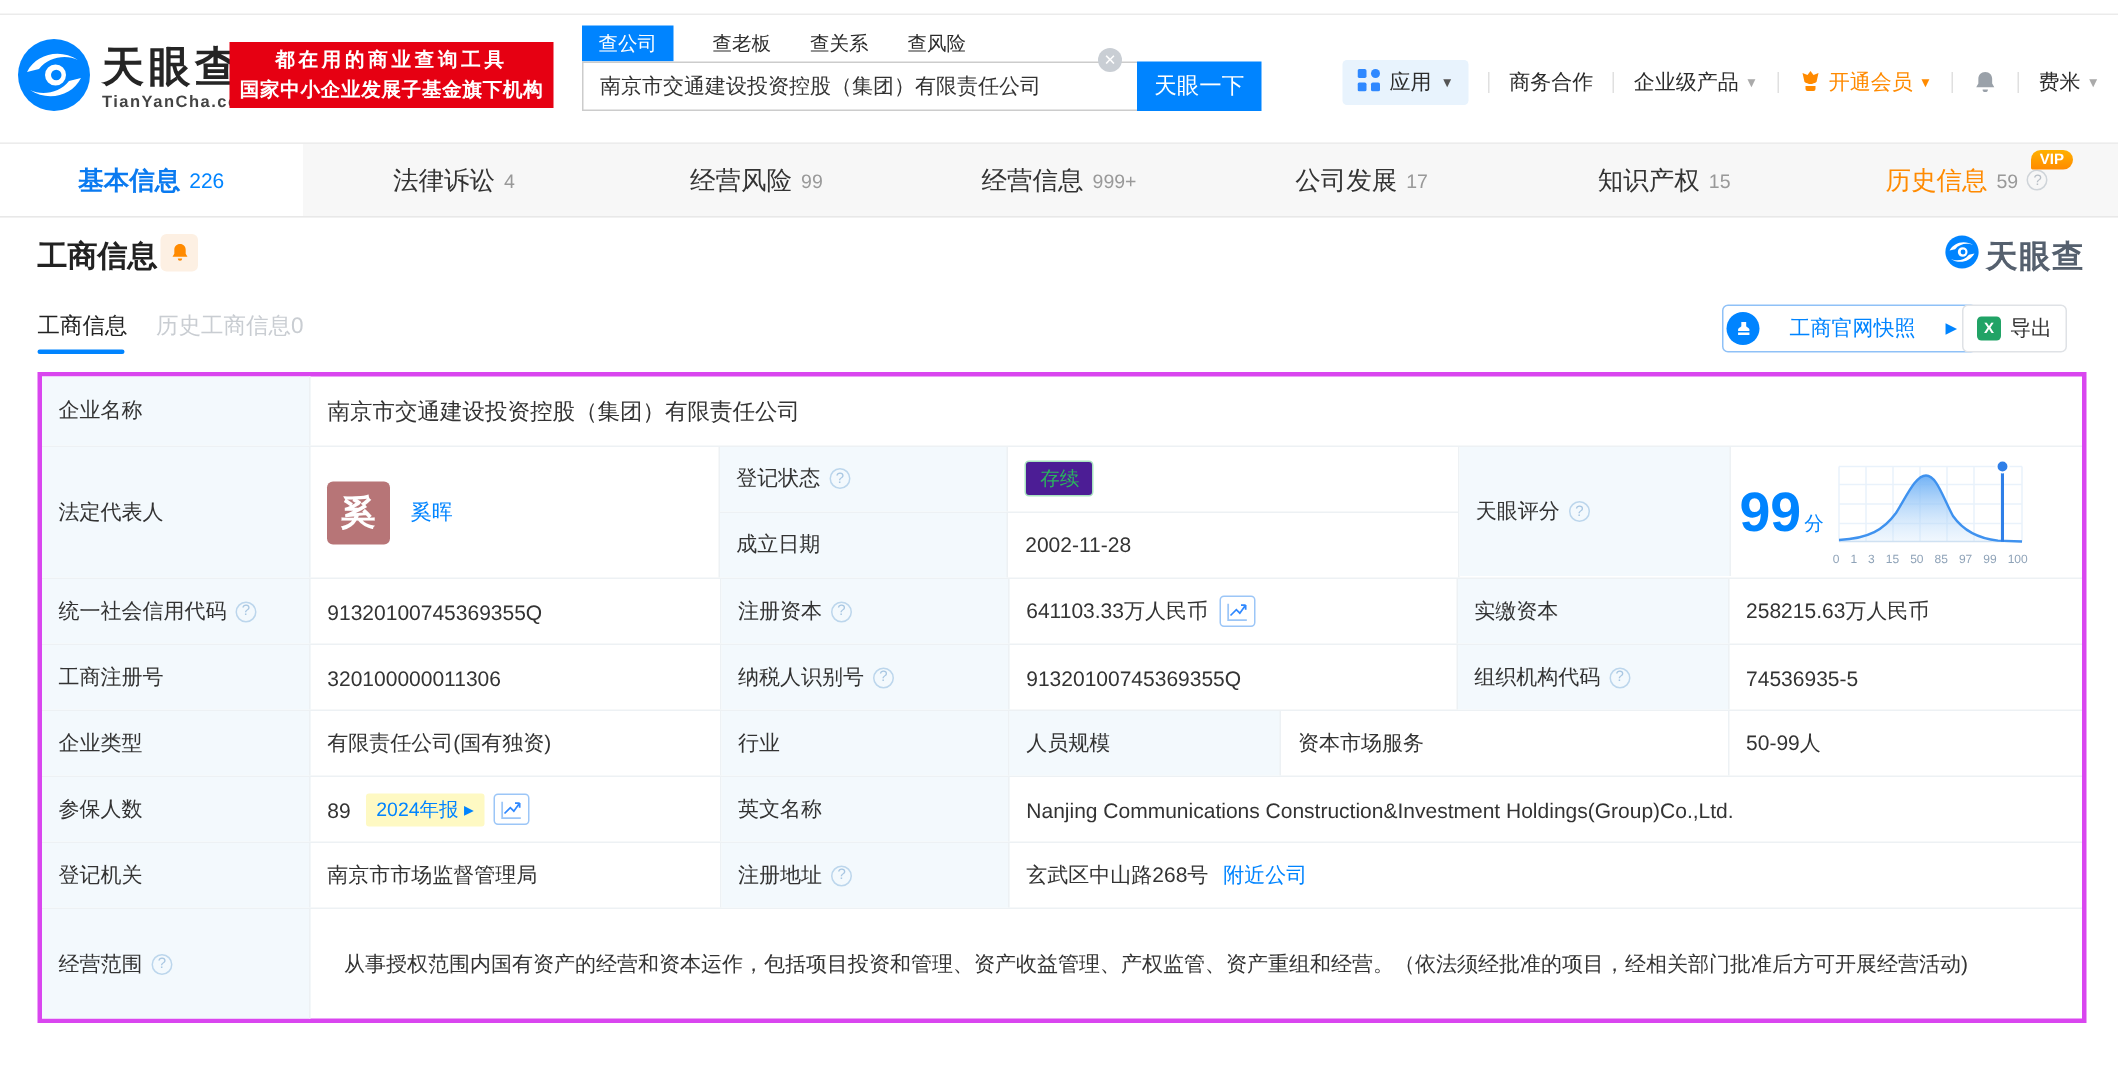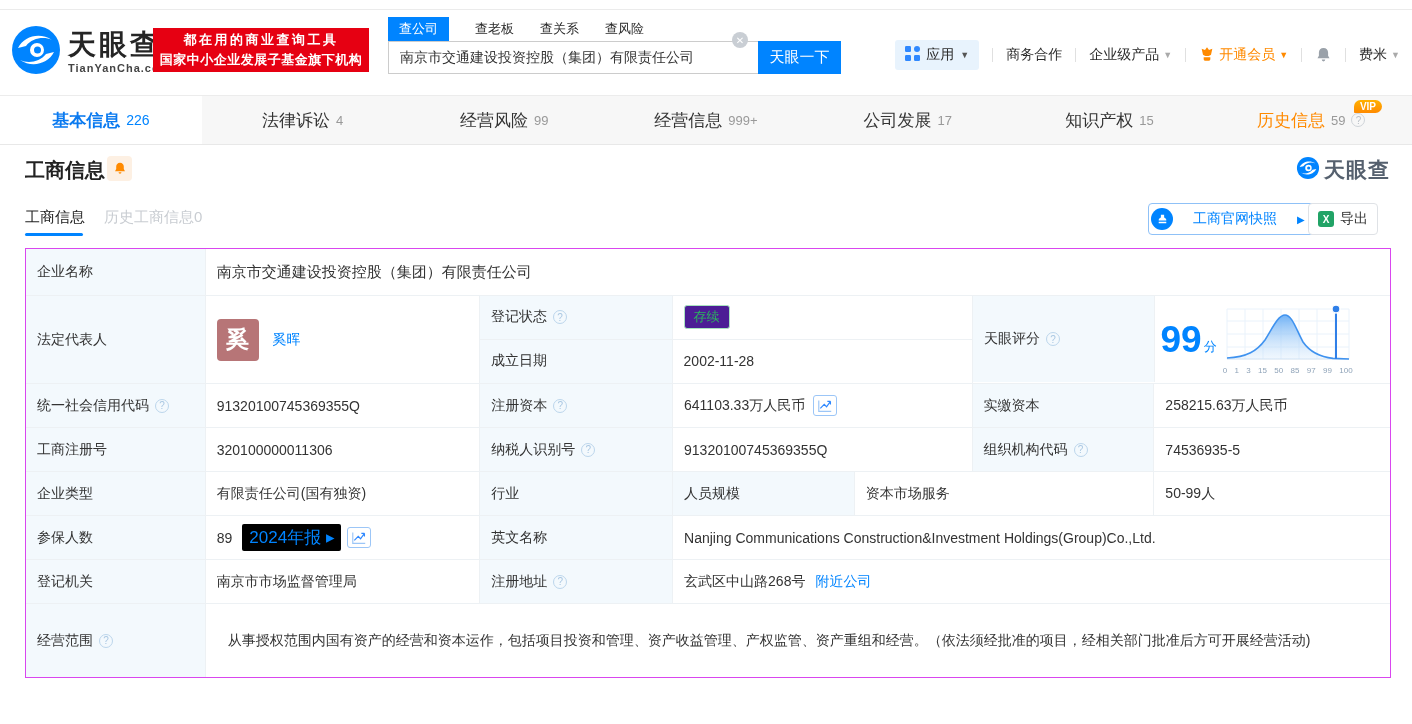--- a/index.html
+++ b/index.html
@@ -56,41 +56,41 @@
   .subtab-underline { position:absolute; left:25px; top:233px; width:58px; height:3px; background:#0084ff; border-radius:2px; }
   .subtab-his { position:absolute; left:104px; top:208px; font-size:15px; color:#c9cdd2; cursor:pointer; }
 
   .snap-btn { position:absolute; left:1148px; top:203px; height:32px; display:flex; align-items:center; gap:20px; border:1px solid #8fc1f7; border-radius:4px; background:#fff; padding:0 12px 0 2px; color:#0084ff; font-size:14px; cursor:pointer; font-family:inherit; }
   .stamp-circ { width:22px; height:22px; border-radius:50%; background:#0084ff; display:flex; align-items:center; justify-content:center; }
   .snap-arrow { font-size:10px; color:#0084ff; }
   .export-btn { position:absolute; left:1308px; top:203px; width:70px; height:32px; display:flex; align-items:center; justify-content:center; gap:6px; border:1px solid #dfe2e6; border-radius:4px; background:#fff; color:#333; font-size:14px; cursor:pointer; font-family:inherit; }
   .xls-ic { width:16px; height:16px; background:#21a366; border-radius:3px; color:#fff; font-size:10px; font-weight:bold; display:flex; align-items:center; justify-content:center; }
 
   
-  .biz-table { position:absolute; left:25px; top:248px; width:1366px; border:1px solid #d946ef; }
+  .biz-table { position:absolute; left:25px; top:248px; width:1366px; border:3px solid #d946ef; }
   .trow { display:flex; border-top:1px solid #edf1f4; }
   .trow:first-child { border-top:none; }
   .cell { border-right:1px solid #edf1f4; display:flex; align-items:center; font-size:14px; padding-left:11px; }
   .cell:last-child { border-right:none; }
   .lbl { background:#f3f9fd; color:#333; gap:2px; }
   .w-l1 { width:180px; } .w-v1 { width:275px; } .w-l2 { width:193px; } .w-v2 { width:300px; } .w-l3 { width:182px; } .w-v3 { width:236px; }
   .h-std { height:44px; } .h-name { height:46px; } .h-rep { height:88px; } .h-scope { height:74px; }
   .v-span-all { width:1186px; font-size:15px; }
   .v-span-right { width:718px; }
   .sub-table { width:493px; display:flex; flex-direction:column; border-right:1px solid #edf1f4; }
   .sub-row { display:flex; height:44px; }
   .sub-row:first-child { border-bottom:1px solid #edf1f4; }
   .sub-row .cell:last-child { border-right:none; }
 
   .avatar { width:42px; height:42px; background:#b77577; border-radius:4px; color:#fff; font-size:23px; font-weight:bold; display:flex; align-items:center; justify-content:center; }
   .link { color:#0084ff; cursor:pointer; }
   .rep-name { margin-left:14px; font-size:14px; }
   .status-badge { background:#4c1d95; border:1px solid #a8e3bf; color:#2bb45e; font-size:13px; padding:2px 9px; border-radius:3px; }
   .trend-ic { width:24px; height:21px; border:1px solid #9cc6f7; border-radius:3px; margin-left:8px; display:flex; align-items:center; justify-content:center; cursor:pointer; }
-  .report-badge { background:#000000; color:#0084ff; font-size:17px; padding:2px 7px; border-radius:2px; margin-left:10px; cursor:pointer; }
+  .report-badge { background:#fef9c3; color:#0084ff; font-size:13px; padding:2px 7px; border-radius:2px; margin-left:10px; cursor:pointer; }
   .scope-text { line-height:1.65; font-size:14px; padding:10px 14px 10px 11px; display:block; align-self:center; }
 
   
   .score-cell { display:flex; align-items:center; padding-left:6px; }
   .score-num { font-size:37px; font-weight:bold; color:#0084ff; line-height:1; }
   .score-unit { font-size:13px; color:#0084ff; margin:16px 0 0 2px; }
   .score-chart-box { margin-left:6px; display:flex; flex-direction:column; }
   .score-ticks { width:130px; display:flex; justify-content:space-between; font-size:8px; color:#8fa3b8; margin-top:1px; }
 </style>
 </head>

